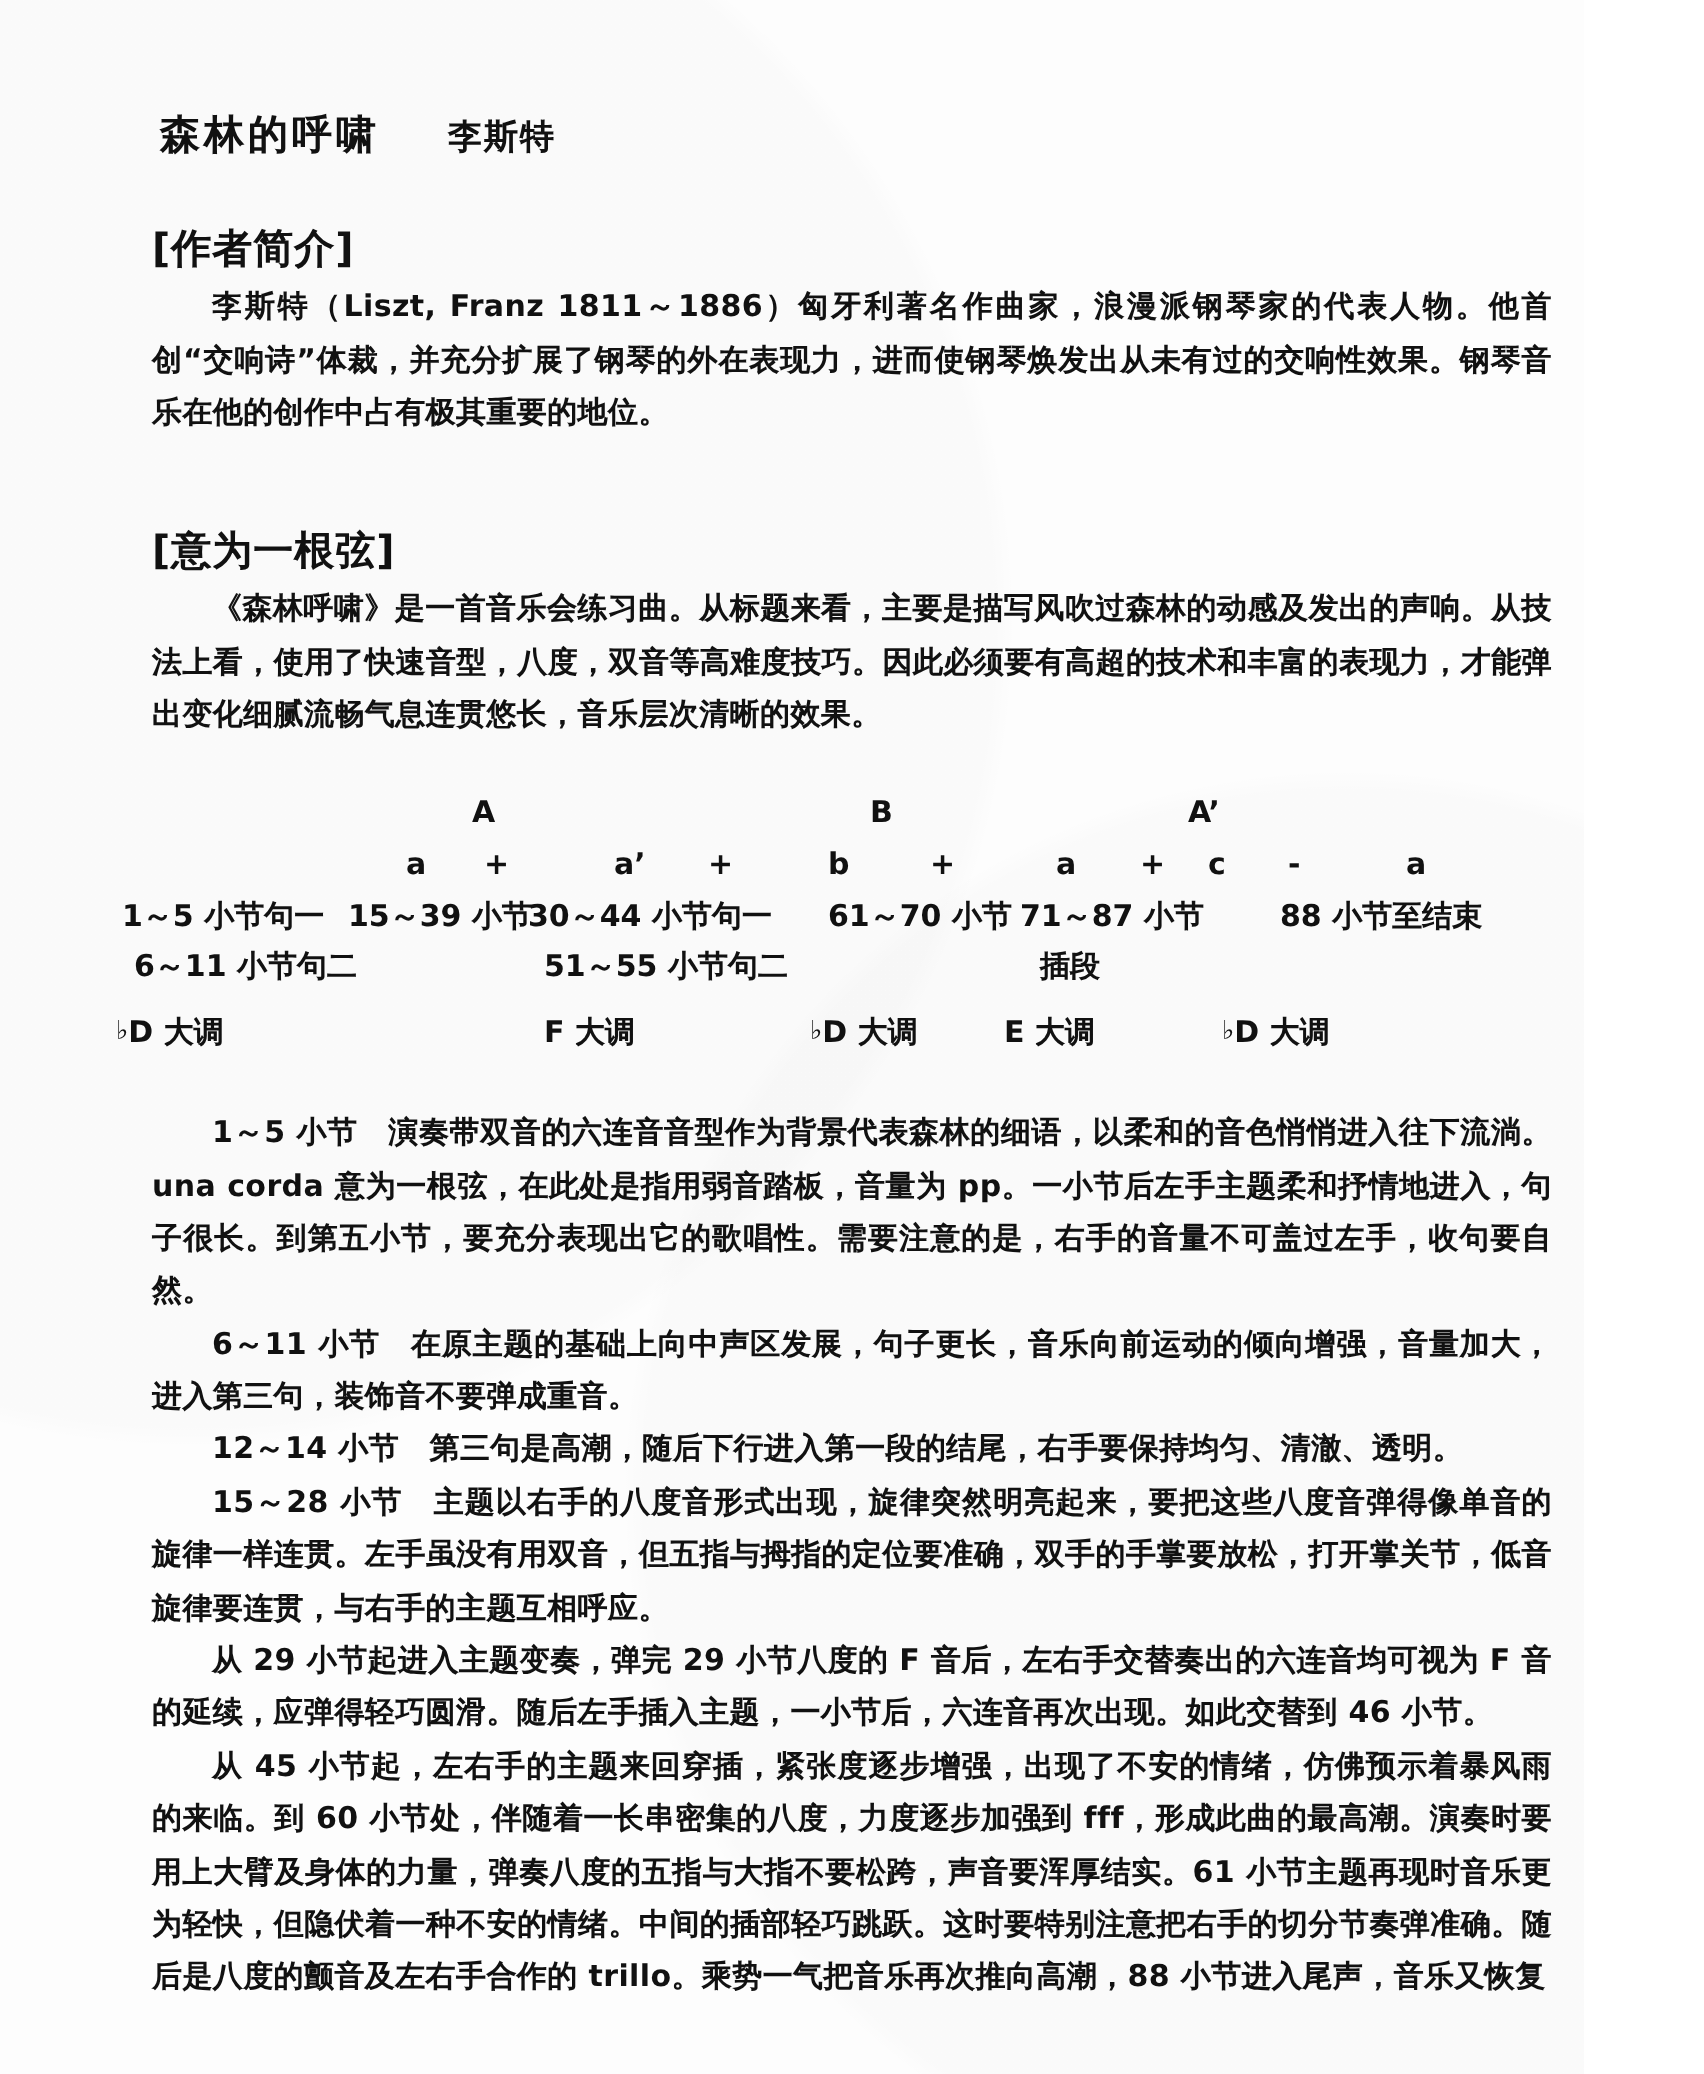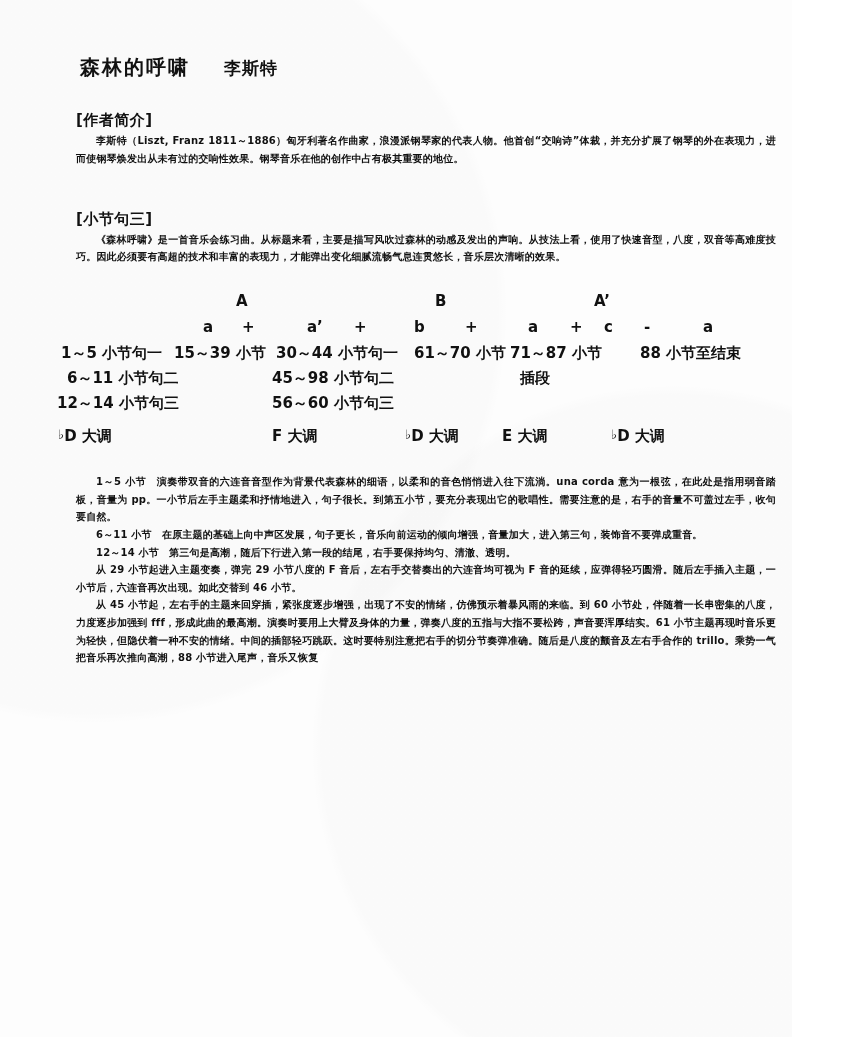--- a/index.html
+++ b/index.html
@@ -43,29 +43,29 @@
   }
   .doc-title .composer {
     margin-left: 34px;
     font-size: 17px;
     letter-spacing: 1px;
   }
 
   
   .section-head {
     font-weight: bold;
-    font-size: 15px;
+    font-size: 20px;
     letter-spacing: 0.5px;
     margin-top: 30px;
     margin-bottom: 2px;
   }
 
   
   .para {
-    font-size: 10px;
+    font-size: 15px;
     font-weight: bold;
     line-height: 1.78;
     text-align: justify;
     text-justify: inter-ideograph;
     text-indent: 2em;
     margin: 0;
     letter-spacing: 0.2px;
   }
   .para.tight { line-height: 1.76; }
   .block-gap { height: 12px; }
@@ -110,21 +110,21 @@
 
     <div class="doc-title">
       <span>森林的呼啸</span><span class="composer">李斯特</span>
     </div>
 
     <div class="section-head">[作者简介]</div>
     <p class="para">李斯特（Liszt, Franz 1811～1886）匈牙利著名作曲家，浪漫派钢琴家的代表人物。他首创“交响诗”体裁，并充分扩展了钢琴的外在表现力，进而使钢琴焕发出从未有过的交响性效果。钢琴音乐在他的创作中占有极其重要的地位。</p>
 
     <div class="block-gap"></div>
 
-    <div class="section-head">[小节句三]</div>
+    <div class="section-head">[意为一根弦]</div>
     <p class="para">《森林呼啸》是一首音乐会练习曲。从标题来看，主要是描写风吹过森林的动感及发出的声响。从技法上看，使用了快速音型，八度，双音等高难度技巧。因此必须要有高超的技术和丰富的表现力，才能弹出变化细腻流畅气息连贯悠长，音乐层次清晰的效果。</p>
 
     <div class="structure">
 
 
       <div class="struct-row section-row">
         <span class="cell" style="left:160px">A</span>
         <span class="cell" style="left:359px">B</span>
         <span class="cell" style="left:518px">A’</span>
       </div>
@@ -139,48 +139,45 @@
         <span class="cell" style="left:452px">a</span>
         <span class="cell" style="left:494px">+</span>
         <span class="cell" style="left:528px">c</span>
         <span class="cell" style="left:568px">-</span>
         <span class="cell" style="left:627px">a</span>
       </div>
 
       <div class="struct-row meas-row">
         <span class="cell" style="left:-15px">1～5 小节句一</span>
         <span class="cell" style="left:98px">15～39 小节</span>
-        <span class="cell" style="left:200px">30～44 小节句一</span>
+        <span class="cell" style="left:188px">30～44 小节句一</span>
         <span class="cell" style="left:338px">61～70 小节</span>
         <span class="cell" style="left:434px">71～87 小节</span>
         <span class="cell" style="left:564px">88 小节至结束</span>
       </div>
 
       <div class="struct-row meas-row">
         <span class="cell" style="left:-9px">6～11 小节句二</span>
-        <span class="cell" style="left:196px">45～98 小节句二</span>
+        <span class="cell" style="left:196px">51～55 小节句二</span>
         <span class="cell" style="left:444px">插段</span>
       </div>
 
-      <div class="struct-row meas-row">
-        <span class="cell" style="left:-19px">12～14 小节句三</span>
-        <span class="cell" style="left:196px">56～60 小节句三</span>
-      </div>
 
       <div class="struct-row key-row">
         <span class="cell" style="left:-18px"><span class="flat">♭</span><span>D 大调</span></span>
         <span class="cell" style="left:196px"><span>F 大调</span></span>
         <span class="cell" style="left:329px"><span class="flat">♭</span><span>D 大调</span></span>
         <span class="cell" style="left:426px"><span>E 大调</span></span>
         <span class="cell" style="left:535px"><span class="flat">♭</span><span>D 大调</span></span>
       </div>
     </div>
 
     <div style="height:20px"></div>
 
     <p class="para tight">1～5 小节　演奏带双音的六连音音型作为背景代表森林的细语，以柔和的音色悄悄进入往下流淌。una corda 意为一根弦，在此处是指用弱音踏板，音量为 pp。一小节后左手主题柔和抒情地进入，句子很长。到第五小节，要充分表现出它的歌唱性。需要注意的是，右手的音量不可盖过左手，收句要自然。</p>
     <p class="para tight">6～11 小节　在原主题的基础上向中声区发展，句子更长，音乐向前运动的倾向增强，音量加大，进入第三句，装饰音不要弹成重音。</p>
     <p class="para tight">12～14 小节　第三句是高潮，随后下行进入第一段的结尾，右手要保持均匀、清澈、透明。</p>
+    <p class="para tight">15～28 小节　主题以右手的八度音形式出现，旋律突然明亮起来，要把这些八度音弹得像单音的旋律一样连贯。左手虽没有用双音，但五指与拇指的定位要准确，双手的手掌要放松，打开掌关节，低音旋律要连贯，与右手的主题互相呼应。</p>
     <p class="para tight">从 29 小节起进入主题变奏，弹完 29 小节八度的 F 音后，左右手交替奏出的六连音均可视为 F 音的延续，应弹得轻巧圆滑。随后左手插入主题，一小节后，六连音再次出现。如此交替到 46 小节。</p>
     <p class="para tight">从 45 小节起，左右手的主题来回穿插，紧张度逐步增强，出现了不安的情绪，仿佛预示着暴风雨的来临。到 60 小节处，伴随着一长串密集的八度，力度逐步加强到 fff，形成此曲的最高潮。演奏时要用上大臂及身体的力量，弹奏八度的五指与大指不要松跨，声音要浑厚结实。61 小节主题再现时音乐更为轻快，但隐伏着一种不安的情绪。中间的插部轻巧跳跃。这时要特别注意把右手的切分节奏弹准确。随后是八度的颤音及左右手合作的 trillo。乘势一气把音乐再次推向高潮，88 小节进入尾声，音乐又恢复</p>
 
   </div>
 </div>
 
 </body></html>

